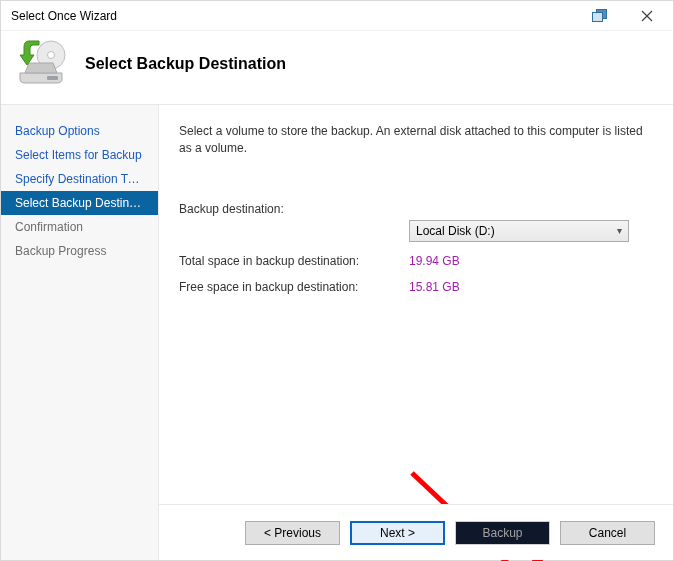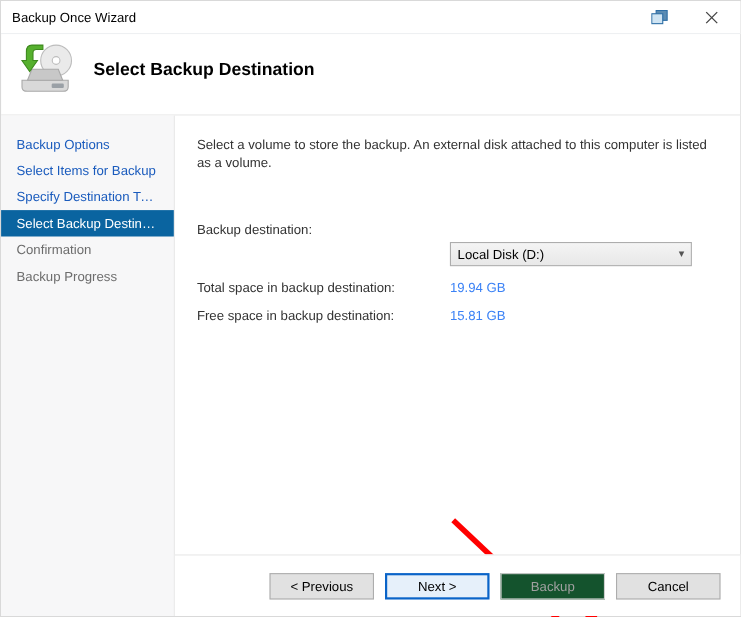--- a/index.html
+++ b/index.html
@@ -32,49 +32,49 @@
       white-space: nowrap; overflow: hidden; text-overflow: ellipsis;
     }
     .sidebar-item.selected { background: #0a64a0; color: #fff; }
     .sidebar-item.disabled { color: #6d6d6d; }
     .main {
       flex: 1; padding: 18px 20px 0 20px; display: flex; flex-direction: column;
     }
     .intro { color: #333; line-height: 1.45; margin-bottom: 18px; }
     .form-row { display: flex; align-items: center; margin-bottom: 12px; }
     .form-label { width: 230px; color: #333; }
-    .form-value { color: #3b82f6; }
+    .form-value { color: #a21caf; }
     .dropdown {
       flex: 1; max-width: 220px; height: 22px; border: 1px solid #adadad;
       background: linear-gradient(#f4f4f4,#e8e8e8); display: flex; align-items: center;
       padding: 4px 6px; justify-content: space-between; cursor: pointer; margin-top: 44px;
     }
     .dropdown .chev { font-size: 10px; color: #555; }
     .footer {
       height: 56px; display: flex; align-items: center; justify-content: flex-end;
       gap: 10px; padding: 4px 18px; border-top: 1px solid #e8e8e8; background: #fff;
       position: relative;
     }
     .btn {
       width: 95px; height: 24px; border: 1px solid #adadad; background: #e1e1e1;
       font-size: 12px; cursor: pointer;
     }
     .btn.primary { border: 2px solid #0a64c8; background: #e6f0fa; }
-    .btn.disabled { color: #a0a0a0; background: #14532d; border-color: #d0d0d0; cursor: default; }
+    .btn.disabled { color: #a0a0a0; background: #0f172a; border-color: #d0d0d0; cursor: default; }
     .arrow {
       position: absolute; left: 245px; top: 360px; pointer-events: none;
     }
     .main-wrap { position: relative; flex:1; display:flex; flex-direction:column;justify-content:center; }
   </style>
 </head>
 <body>
 
 <div class="window">
   <div class="titlebar">
-    <span class="titlebar-title">Backup Once Wizard</span>
+    <span class="titlebar-title">Select Once Wizard</span>
     <div class="titlebar-icons">
       <button class="titlebar-btn">
         <svg width="16" height="14" viewBox="0 0 16 14">
           <rect x="4.5" y="0.5" width="10" height="9" fill="#5b8bb2" stroke="#2e6ea6"></rect>
           <rect x="0.5" y="3.5" width="10" height="9" fill="#cfe4f3" stroke="#2e6ea6"></rect>
         </svg>
       </button>
       <button class="titlebar-btn">
         <svg width="12" height="12" viewBox="0 0 12 12">
           <line x1="1" y1="1" x2="11" y2="11" stroke="#444" stroke-width="1.2"></line>

